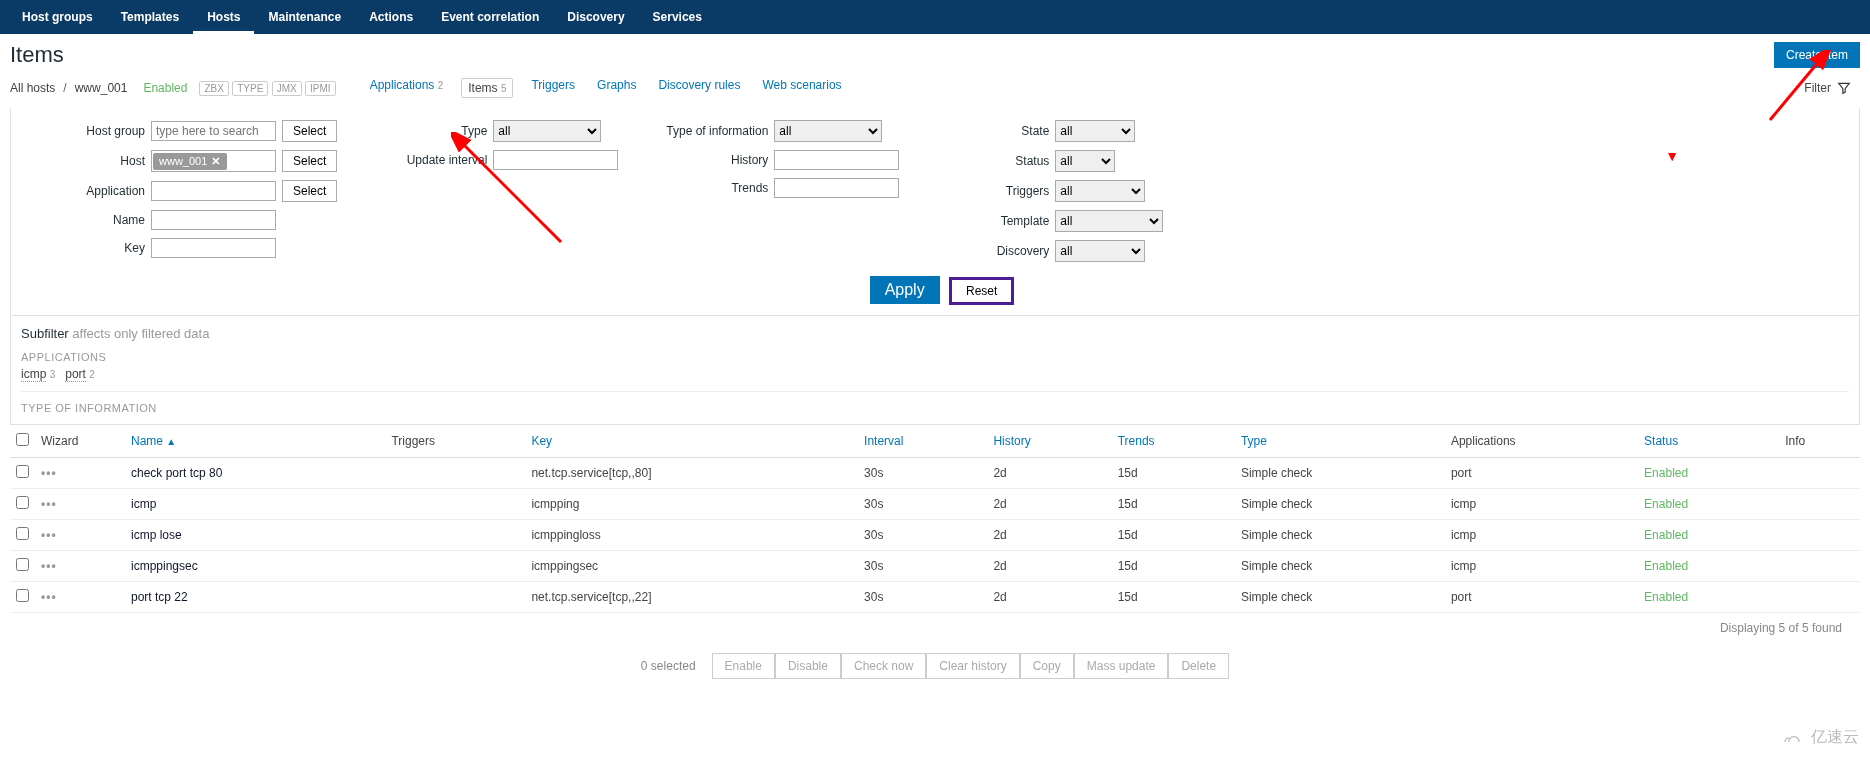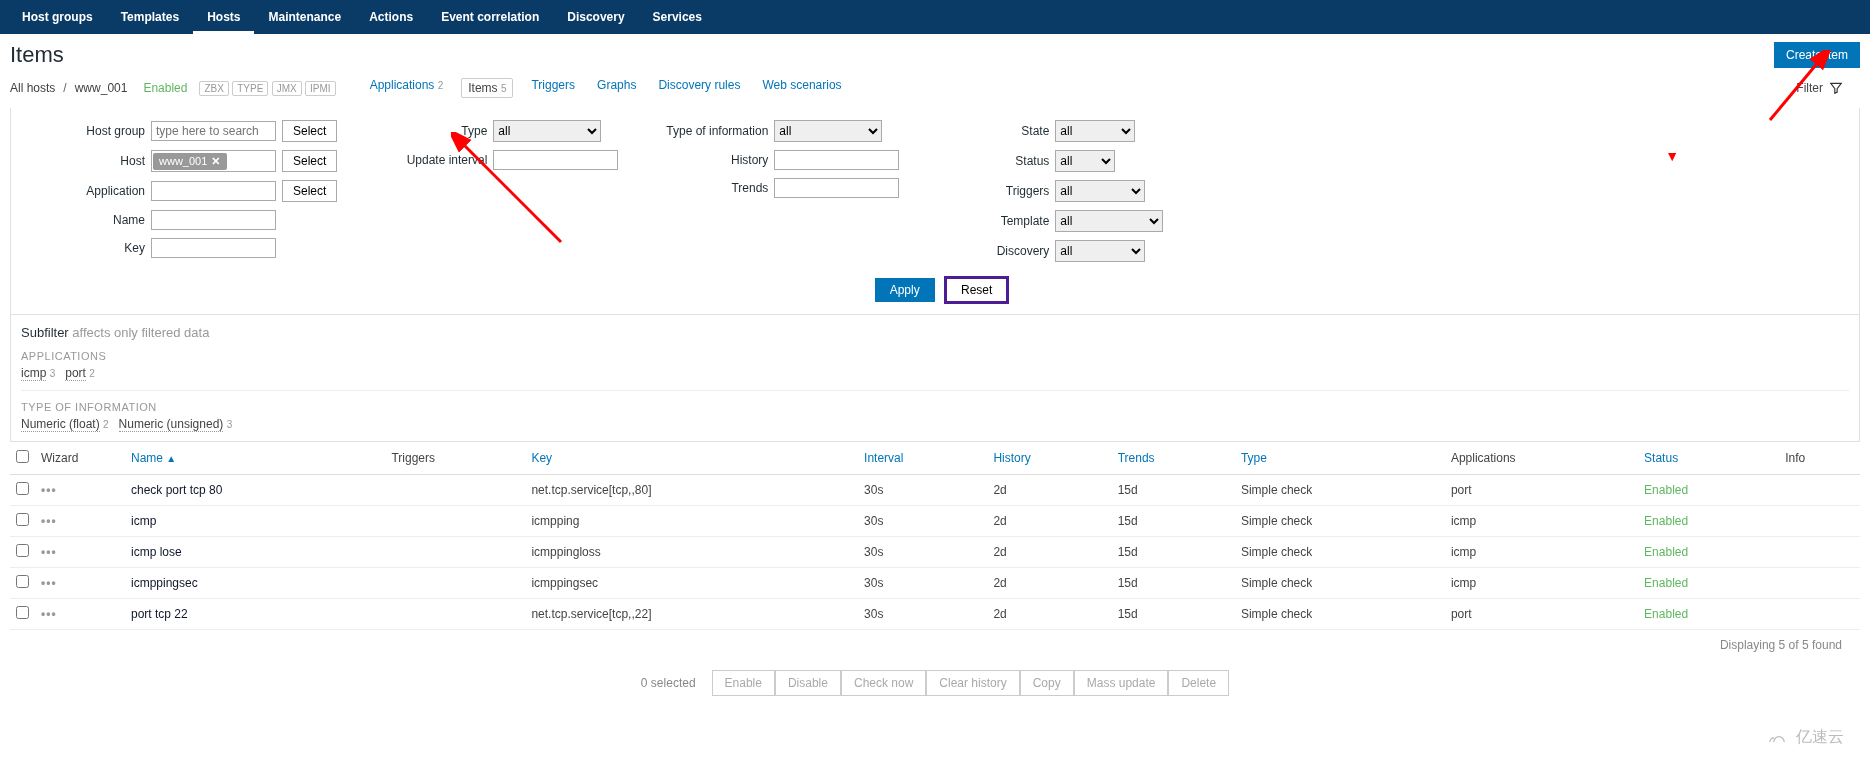--- a/index.html
+++ b/index.html
@@ -18,42 +18,42 @@
 
 .tabs-row { display: flex; align-items: center; padding: 10px; gap: 8px; position: relative; }
 .tabs-row a, .tabs-row span { font-size: 12px; }
 .tabs-row a.link { color: #404040; text-decoration: none; }
 .tabs-row .sep { color: #666; }
 .tabs-row .enabled { color: #5fb760; }
 .tabs-row .indicator { border: 1px solid #ccc; color: #999; padding: 1px 4px; font-size: 10px; border-radius: 2px; }
 .tabs-row .host-tab { color: #0275b8; text-decoration: none; padding: 0 4px; }
 .tabs-row .host-tab .count { color: #999; font-size: 10px; }
 .tabs-row .host-tab.active { border: 1px solid #ccc; border-radius: 2px; padding: 2px 6px; color: #444; }
-.tabs-row .filter-wrap { position: absolute; right: 27px; display: flex; align-items: center; gap: 6px; color: #444; }
+.tabs-row .filter-wrap { position: absolute; right: 19px; display: flex; align-items: center; gap: 6px; color: #444; }
 .filter-icon { width: 14px; height: 14px; }
 
 
 .filter { border: 1px solid #e0e0e0; border-top: none; padding: 12px 10px 10px 10px; margin: 0 10px; }
 .filter-cols { display: flex; gap: 40px; }
 .filter-col { display: flex; flex-direction: column; gap: 8px; }
 .frow { display: flex; align-items: center; gap: 6px; }
 .frow label { width: 110px; text-align: right; color: #1f2c33; }
 .frow input[type=text] { border: 1px solid #aaa; height: 20px; padding: 0 4px; width: 125px; font-size: 12px; }
 .frow .wide { width: 125px; }
 .frow select { border: 1px solid #aaa; height: 22px; font-size: 12px; }
 .frow select.short { width: 60px; }
 .frow select.med { width: 108px; }
 .frow select.wider { width: 90px; }
 .btn-select { background: #fff; border: 1px solid #aaa; height: 22px; padding: 0 10px; cursor: pointer; font-size: 12px; }
 .token { background: #999; color: #fff; border-radius: 2px; padding: 2px 6px; display: inline-flex; align-items: center; gap: 4px; font-size: 11px; }
 .token .x { cursor: pointer; font-weight: bold; }
 .frow .token-input { border: 1px solid #aaa; height: 22px; width: 125px; display: flex; align-items: center; padding: 1px; }
 
 .filter-buttons { text-align: center; margin-top: 14px; }
-.btn-apply { background: #0275b8; color: #fff; border: 1px solid #0275b8; padding: 4px 14px; cursor: pointer; font-size: 12px; }
+.btn-apply { background: #0275b8; color: #fff; border: 1px solid #0275b8; padding: 4px 14px; cursor: pointer; font-size: 16px; }
 .btn-reset { background: #fff; border: 3px solid #4c1d95; padding: 4px 14px; cursor: pointer; font-size: 12px; margin-left: 6px; }
 
 
 .subfilter { padding: 10px; border: 1px solid #e0e0e0; border-top: none; margin: 0 10px; }
 .subfilter .sf-title { font-size: 13px; }
 .subfilter .sf-title .muted { color: #999; }
 .subfilter .sf-heading { color: #999; font-size: 11px; letter-spacing: .5px; margin-top: 10px; }
 .subfilter .sf-row { margin-top: 4px; }
 .subfilter .sf-row a { color: #444; text-decoration: none; border-bottom: 1px dotted #999; }
 .subfilter .sf-row .cnt { color: #999; font-size: 10px; margin-right: 10px; }
@@ -71,21 +71,21 @@
 .items-table input[type=checkbox] { cursor: pointer; }
 
 
 .display-count { text-align: right; padding: 8px 28px; color: #888; font-size: 12px; }
 .footer-actions { padding: 10px; display: flex; align-items: center; gap: 8px; justify-content: center; }
 .footer-actions .sel-count { color: #888; margin-right: 8px; }
 .footer-actions button { background: #fff; border: 1px solid #ccc; color: #aaa; padding: 5px 12px; font-size: 12px; cursor: not-allowed; }
 
 
 .arrow-svg { position: absolute; pointer-events: none; }
-.watermark { position: fixed; right: 26px; bottom: 10px; color: #bbb; font-size: 16px; display: flex; align-items: center; gap: 4px; }
+.watermark { position: fixed; right: 11px; bottom: 10px; color: #bbb; font-size: 16px; display: flex; align-items: center; gap: 4px; }
 .red-tri { position: absolute; color: red; font-size: 14px; }
 </style>
 </head>
 <body>
 
 <div class="topnav" id="topnav">
     <a href="#">Host groups</a>
     <a href="#">Templates</a>
     <a href="#" class="active">Hosts</a>
     <a href="#">Maintenance</a>
@@ -216,21 +216,20 @@
   </svg>
   <span class="red-tri" style="right:180px; top:40px;">▼</span>
 </div>
 
 <div class="subfilter">
   <div class="sf-title"><span>Subfilter</span> <span class="muted">affects only filtered data</span></div>
   <div class="sf-heading">APPLICATIONS</div>
   <div class="sf-row" id="sf-apps"><a href="#">icmp</a> <span class="cnt">3</span><a href="#">port</a> <span class="cnt">2</span></div>
   <hr>
   <div class="sf-heading">TYPE OF INFORMATION</div>
-  <div class="sf-row" id="sf-types"><a href="#">Numeric (float)</a> <span class="cnt">2</span><a href="#">Numeric (unsigned)</a> <span class="cnt">3</span></div>
 </div>
 
 <table class="items-table">
   <thead>
     <tr>
       <th class="nosort" style="width:22px;"><input type="checkbox" style=""></th>
       <th class="nosort" style="width:90px;">Wizard</th>
       <th><span>Name</span> <span class="sort-arrow">▲</span></th>
       <th class="nosort">Triggers</th>
       <th>Key</th>

